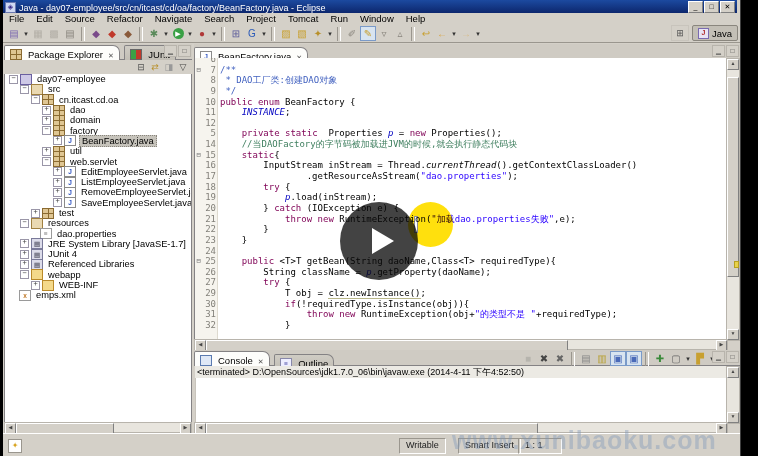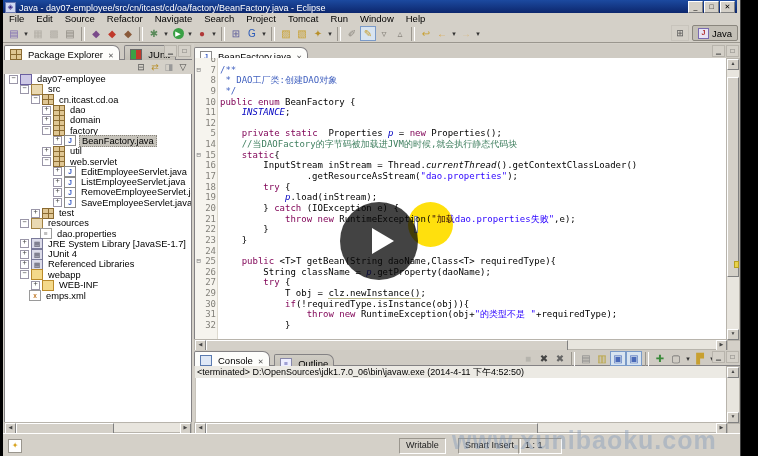--- a/index.html
+++ b/index.html
@@ -315,21 +315,21 @@
         <div class="trow" style="padding-left: 15px;">
           <span class="expbox">−</span>
           <span class="ticon ti-folder"></span>
           <span class="tlabel">webapp</span>
         </div>
         <div class="trow" style="padding-left: 26px;">
           <span class="expbox">+</span>
           <span class="ticon ti-folder"></span>
           <span class="tlabel">WEB-INF</span>
         </div>
-        <div class="trow" style="padding-left: 15px; align-items: flex-end;">
+        <div class="trow" style="padding-left: 5px;">
           <span style="width: 9px; flex: 0 0 auto;"></span>
           <span class="ticon ti-xml">x</span>
           <span class="tlabel">emps.xml</span>
         </div>
       </div>
     <div class="hscroll">
       <span class="sarrow">◀</span>
       <span class="sthumb" style="width:96px"></span>
       <span style="flex:1"></span>
       <span class="sarrow">▶</span>

